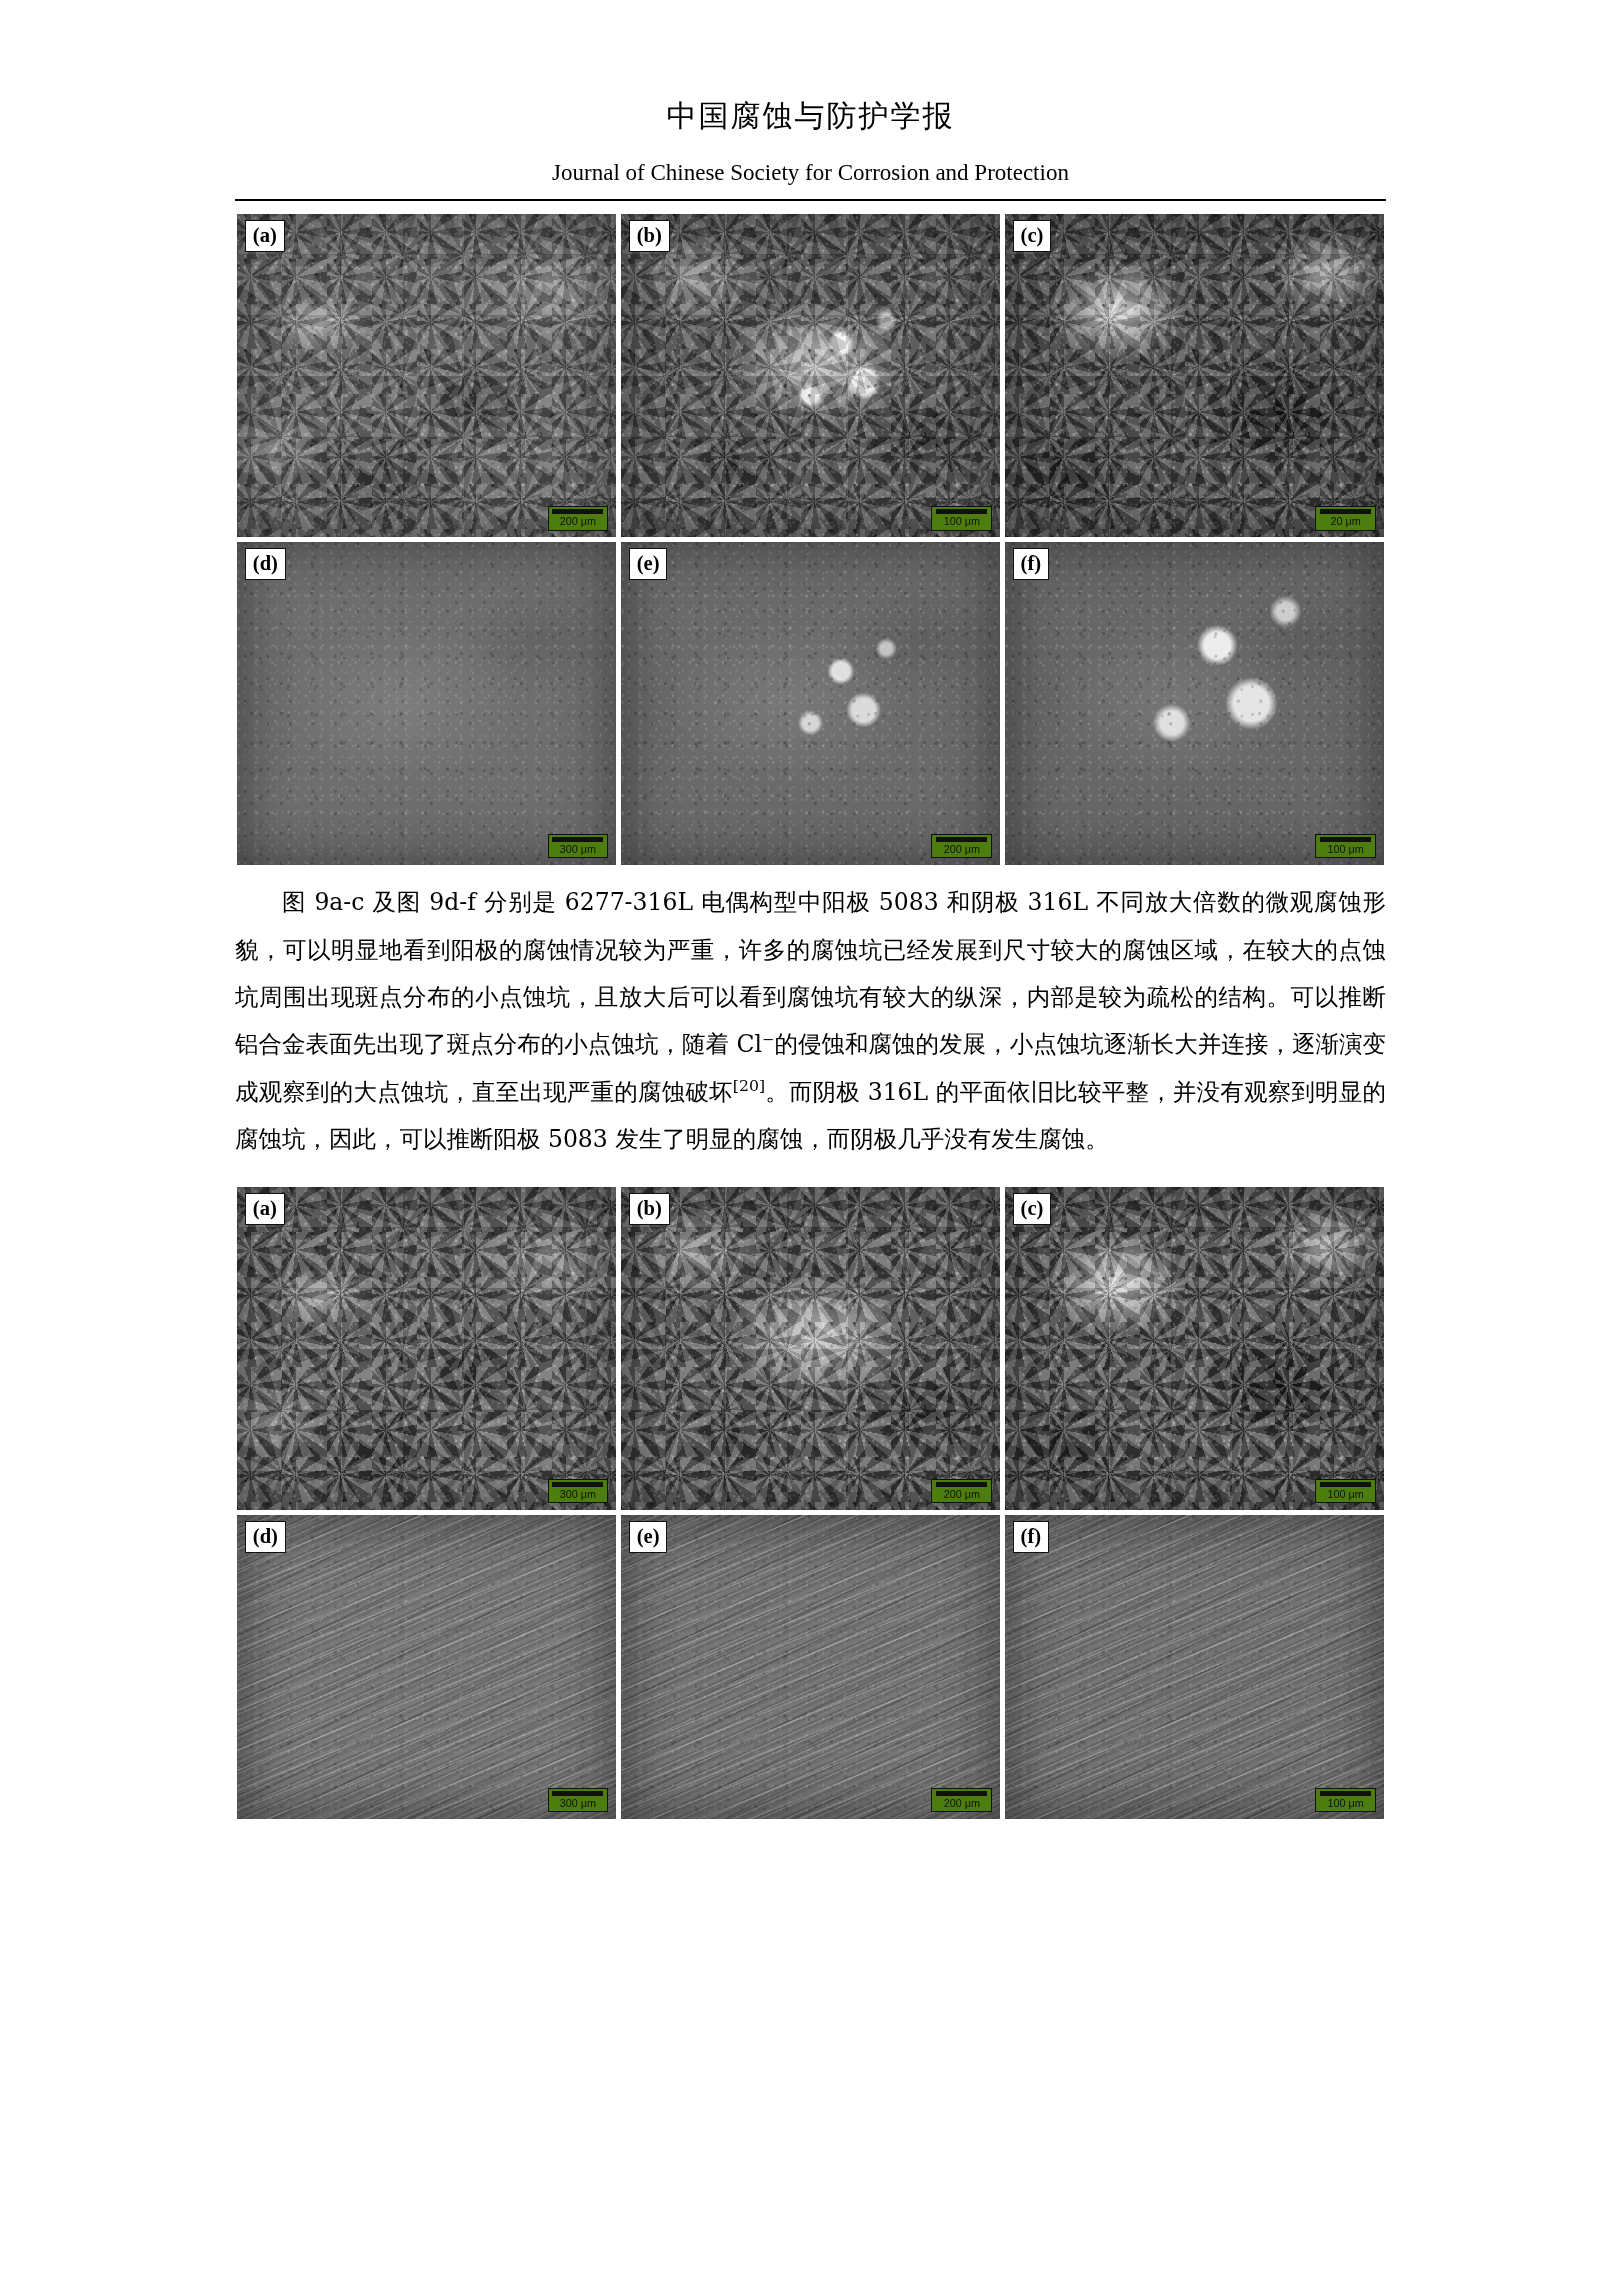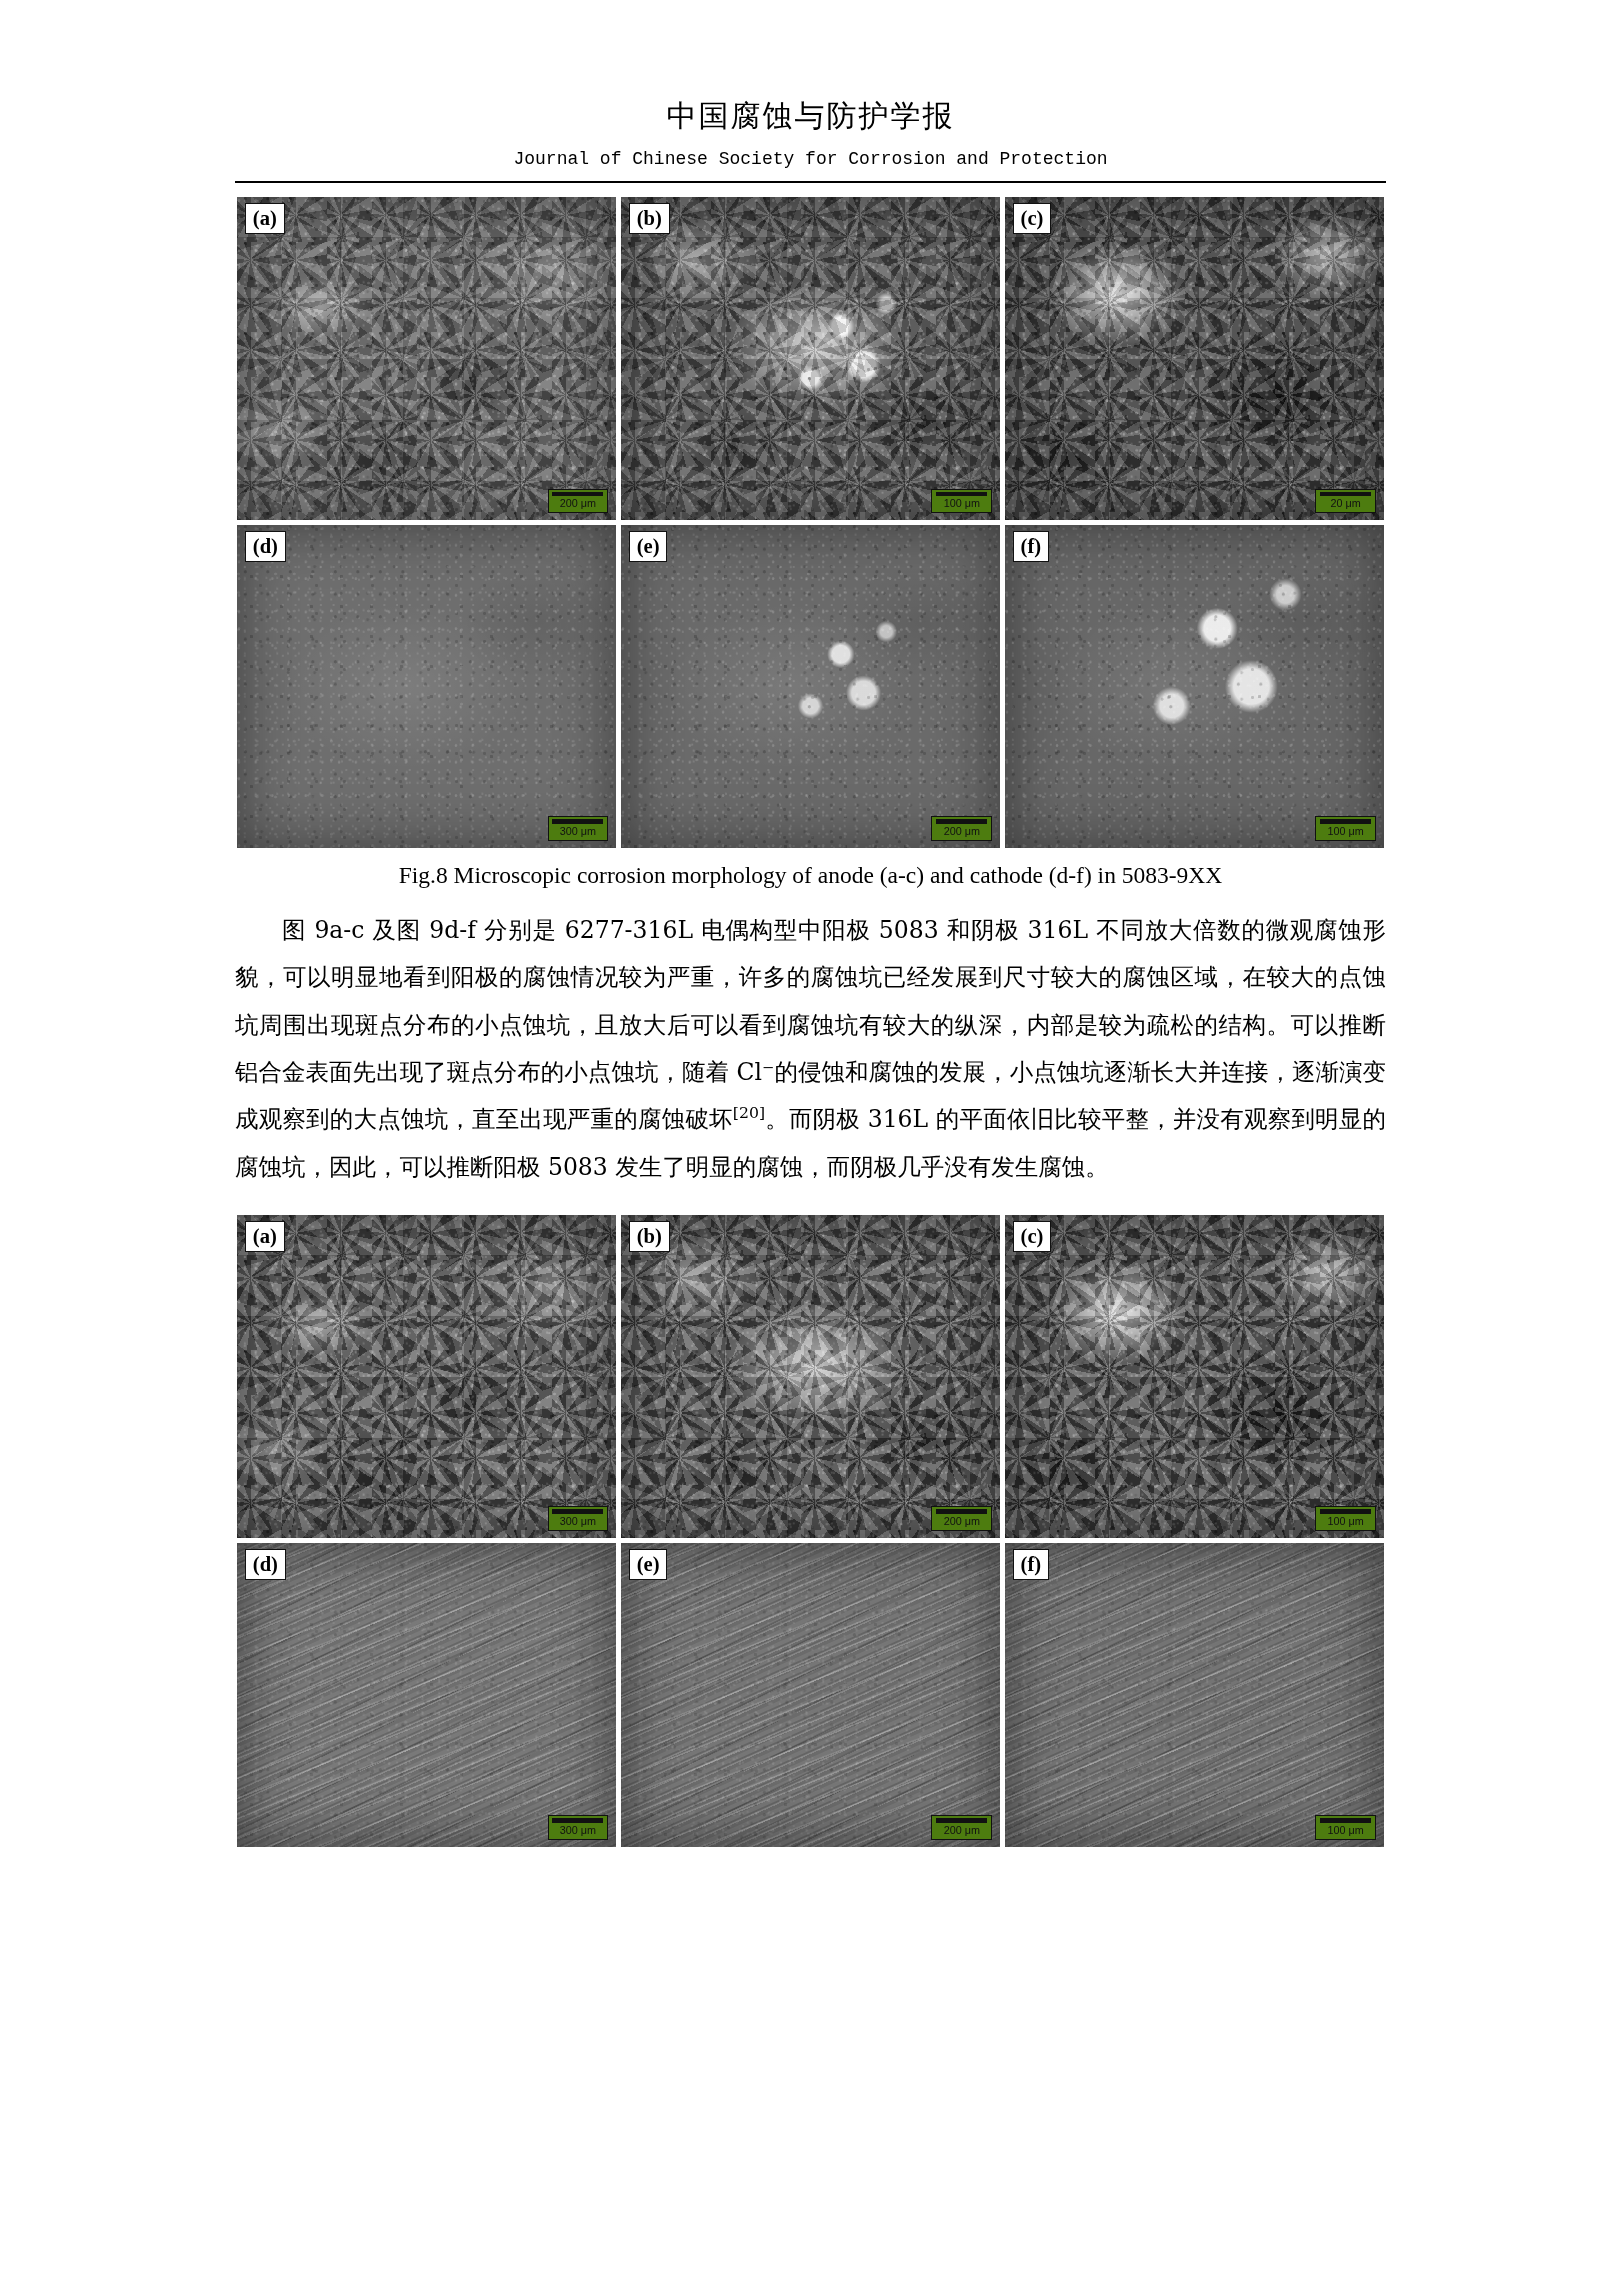--- a/index.html
+++ b/index.html
@@ -28,24 +28,24 @@
     text-align: center;
     padding-top: 96px;
   }
   .journal-title-cn {
     font-family: "DejaVu Serif", serif;
     font-size: 30px;
     letter-spacing: 2px;
     line-height: 1.35;
   }
   .journal-title-en {
-    font-family: Liberation Mono, monospace;
-    font-size: 18px;
+    font-family: Liberation Serif, serif;
+    font-size: 23px;
     line-height: 1.5;
-    margin-top: 9px;
+    margin-top: 19px;
   }
   .header-rule {
     border-bottom: 2px solid #000;
     margin-top: 8.8px;
   }
   
   .figure-block {
     margin-top: 13.7px;
   }
   .fig-row {
@@ -299,21 +299,20 @@
         <div class="tex grain" style="opacity:.6"></div>
         <div class="tex vign"></div>
         <div class="panel-label">(f)</div>
         <div class="scalebar">
           <div class="bar"></div>
           <div class="txt">100 μm</div>
         </div>
       </div>
     </div>
 
-    <div class="caption-en">Fig.8 Microscopic corrosion morphology of anode (a-c) and cathode (d-f) in 5083-9XX</div>
   </div>
 
   <p class="body-text"><span>图 9a-c 及图 9d-f 分别是 6277-316L 电偶构型中阳极 5083 和阴极 316L 不同放大倍数的微观腐蚀形貌，可以明显地看到阳极的腐蚀情况较为严重，许多的腐蚀坑已经发展到尺寸较大的腐蚀区域，在较大的点蚀坑周围出现斑点分布的小点蚀坑，且放大后可以看到腐蚀坑有较大的纵深，内部是较为疏松的结构。可以推断铝合金表面先出现了斑点分布的小点蚀坑，随着 Cl⁻的侵蚀和腐蚀的发展，小点蚀坑逐渐长大并连接，逐渐演变成观察到的大点蚀坑，直至出现严重的腐蚀破坏</span><sup class="ref">[20]</sup><span>。而阴极 316L 的平面依旧比较平整，并没有观察到明显的腐蚀坑，因此，可以推断阳极 5083 发生了明显的腐蚀，而阴极几乎没有发生腐蚀。</span></p>
 
   <div class="figure-block">
 
     <div class="fig-row">
       <div class="micrograph" style="width:379px;height:323px;background:#4f4f4f;">
         <div class="tex mottle-a"></div>
         <div class="tex grain"></div>

